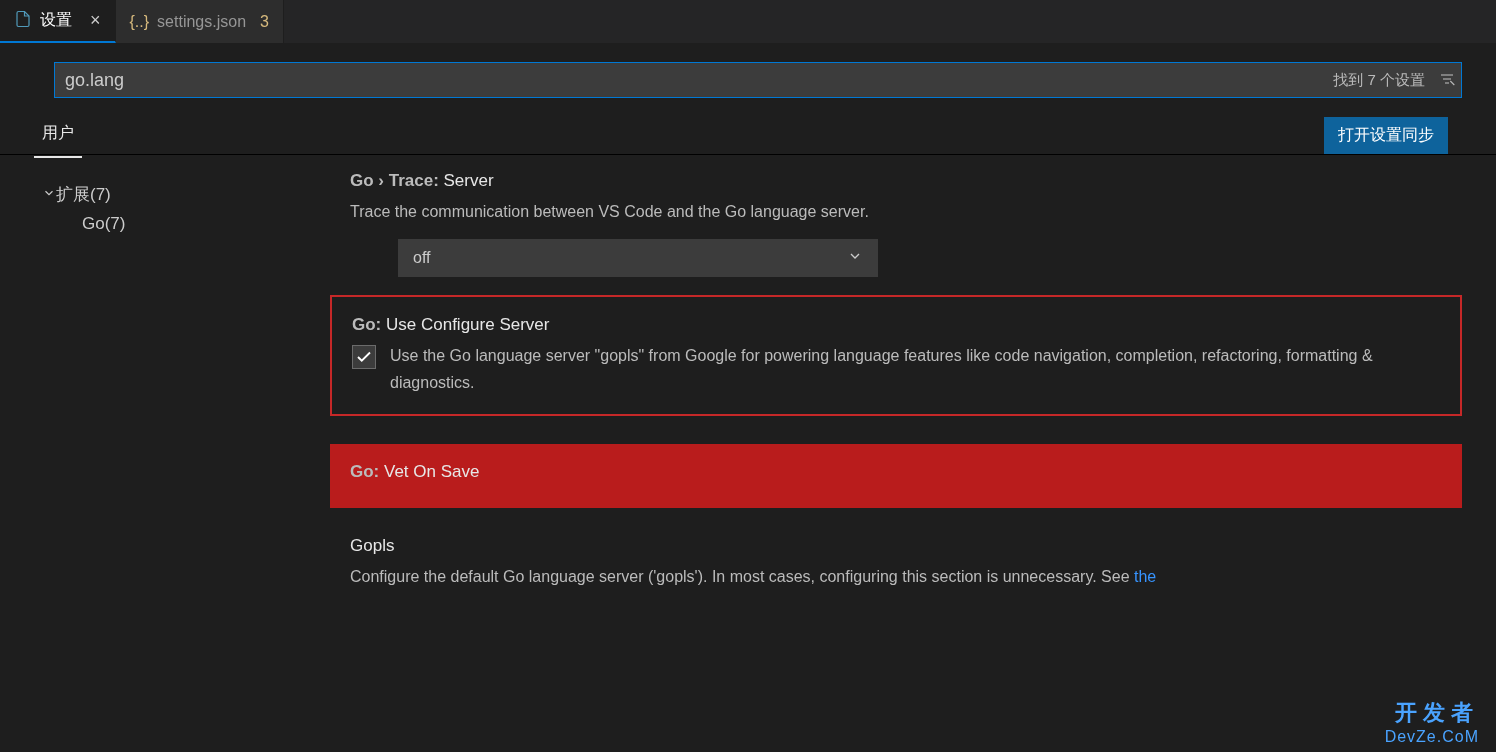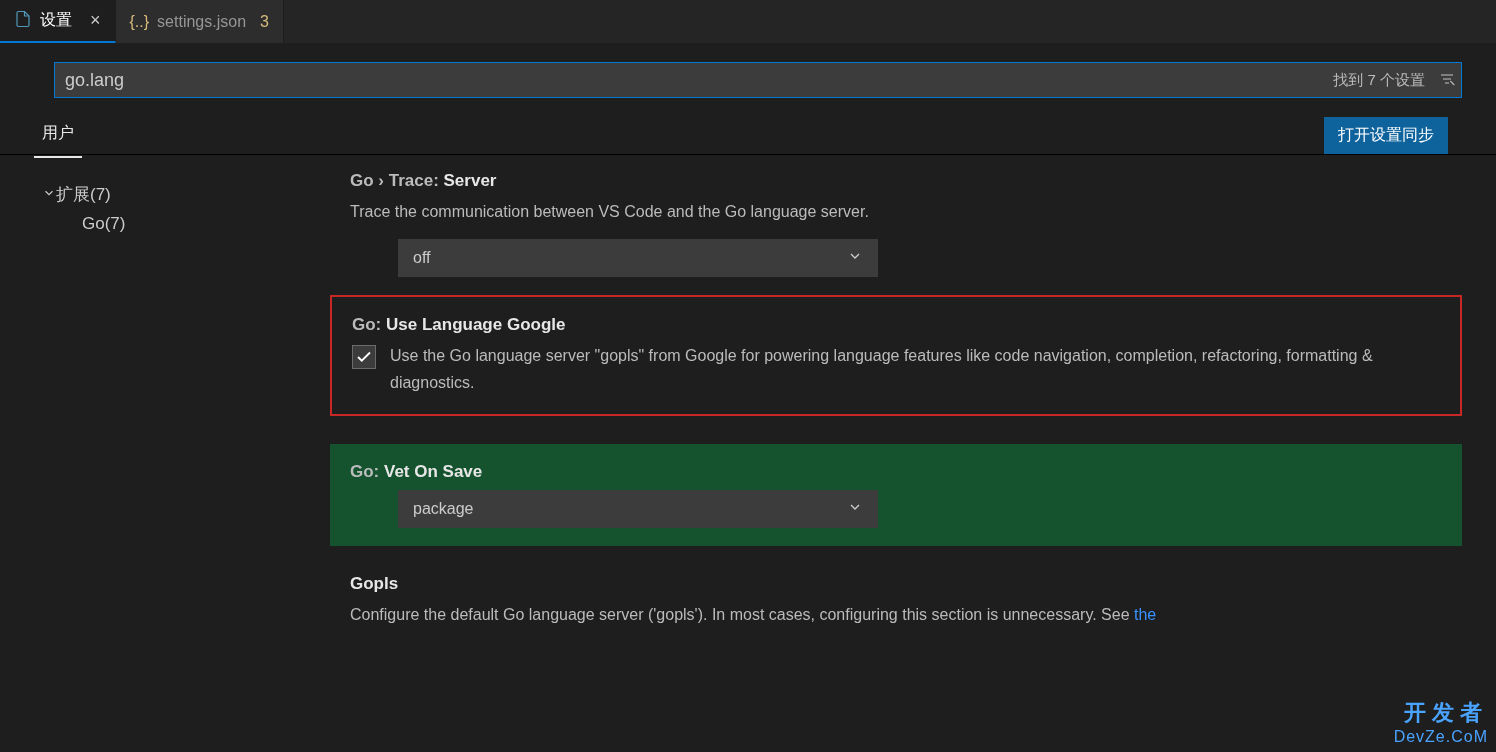--- a/index.html
+++ b/index.html
@@ -101,35 +101,35 @@
   color: #cccccc;
   cursor: pointer;
 }
 .tree-item.child { padding-left: 48px; }
 .chevron-icon { transform: rotate(0deg); display: inline-block; }
 .main {
   flex: 1;
   padding-top: 0;
 }
 .setting-block {
-  background: #14532d;
+  background: #b91c1c;
   padding: 18px 20px;
   margin-bottom: 28px;
 }
 .setting-block.highlighted {
   border: 2px solid #c62828;
   background: transparent;
 }
 .setting-title {
   font-size: 17px;
   color: #e7e7e7;
   margin-bottom: 8px;
 }
 .setting-title .prefix { color: #bbbbbb; font-weight: bold; }
-.setting-title .name { font-weight: 700; }
+.setting-title .name { font-weight: 400; }
 .setting-desc {
   font-size: 16px;
   color: #bbbbbb;
   line-height: 1.65;
   margin-bottom: 14px;
 }
 .select-wrap {
   position: relative;
   width: 480px;
 }
@@ -161,21 +161,21 @@
   justify-content: center;
   flex-shrink: 0;
   margin-top: 2px;
   cursor: pointer;
 }
 .checkbox svg { stroke: #ffffff; }
 .checkbox-desc { font-size: 16px; color: #bbbbbb; line-height: 1.65; }
 .link { color: #3794ff; cursor: pointer; }
 .watermark {
   position: absolute;
-  right: 8px;
+  right: 17px;
   bottom: 6px;
   text-align: right;
   pointer-events: none;
 }
 .watermark .line1 { color: #4aa3ff; font-size: 22px; font-weight: bold; letter-spacing: 6px; font-family: "SimHei", sans-serif; }
 .watermark .line2 { color: #4aa3ff; font-size: 16px; letter-spacing: 1px; font-family: Arial; }
 .section-plain { padding: 0 20px 18px 20px; }
 </style>
 </head>
 <body>
@@ -252,46 +252,36 @@
             <svg width="16" height="16" viewBox="0 0 24 24" fill="none" stroke="#cccccc" stroke-width="2">
                 <polyline points="6 9 12 15 18 9"></polyline>
               </svg>
           </span>
         </div>
       </div>
     </div>
 
     <div class="setting-block highlighted">
       <div class="setting-title">
-        <span class="prefix">Go: </span><span class="name">Use Language Google</span>
+        <span class="prefix">Go: </span><span class="name">Use Configure Server</span>
       </div>
       <div class="checkbox-row">
         <div class="checkbox">
           <svg width="18" height="18" viewBox="0 0 24 24" fill="none" stroke-width="2.5">
               <polyline points="4 12 9 17 20 6"></polyline>
             </svg>
         </div>
         <div class="checkbox-desc">Use the Go language server "gopls" from Google for powering language features like code navigation, completion, refactoring, formatting &amp; diagnostics.</div>
       </div>
     </div>
 
     <div class="setting-block">
       <div class="setting-title">
         <span class="prefix">Go: </span><span class="name">Vet On Save</span>
       </div>
-      <div class="select-wrap">
-        <div class="select-box">
-          <span>package</span>
-          <span>
-            <svg width="16" height="16" viewBox="0 0 24 24" fill="none" stroke="#cccccc" stroke-width="2">
-                <polyline points="6 9 12 15 18 9"></polyline>
-              </svg>
-          </span>
-        </div>
-      </div>
     </div>
 
     <div class="section-plain">
       <div class="setting-title">
         <span class="name">Gopls</span>
       </div>
       <div class="setting-desc">
         <span>Configure the default Go language server ('gopls'). In most cases, configuring this section is unnecessary. See </span><span class="link">the</span>
       </div>
     </div>

